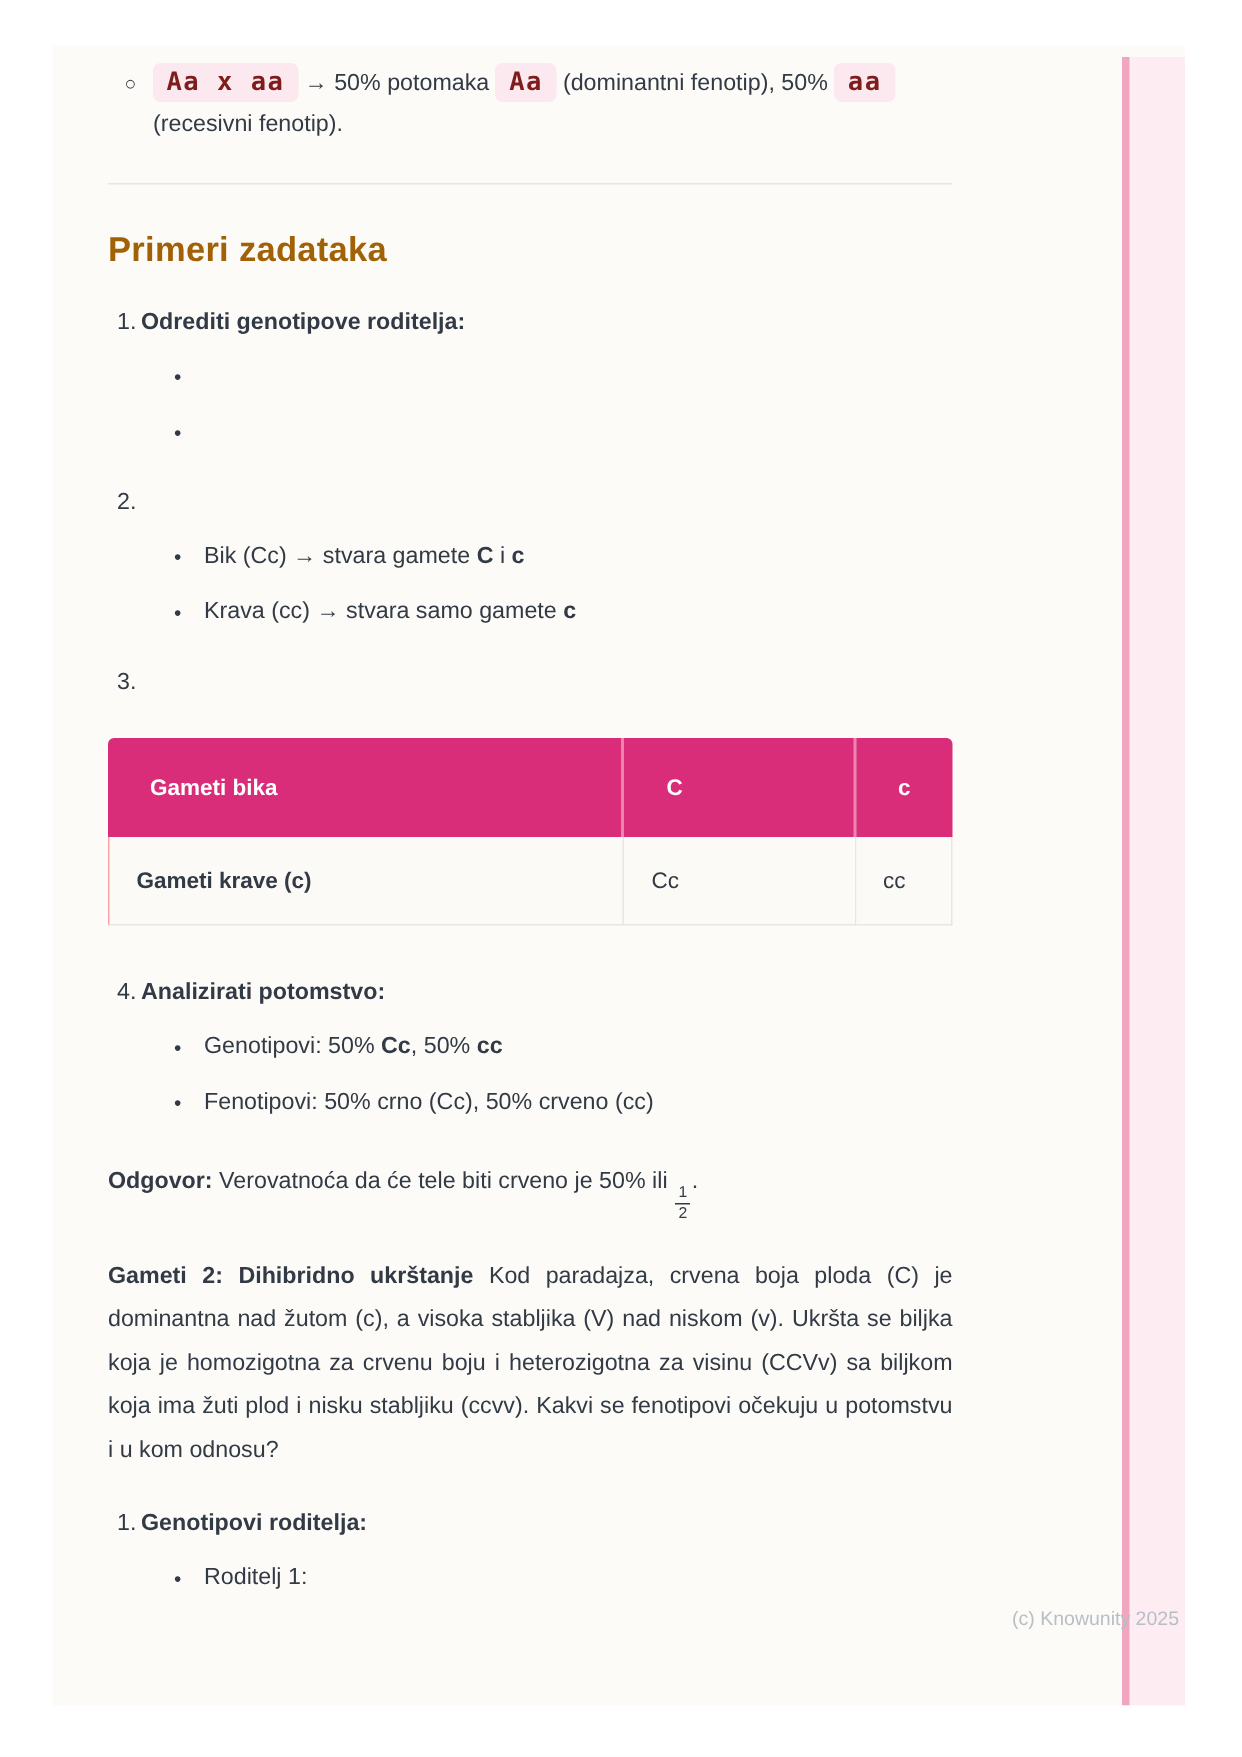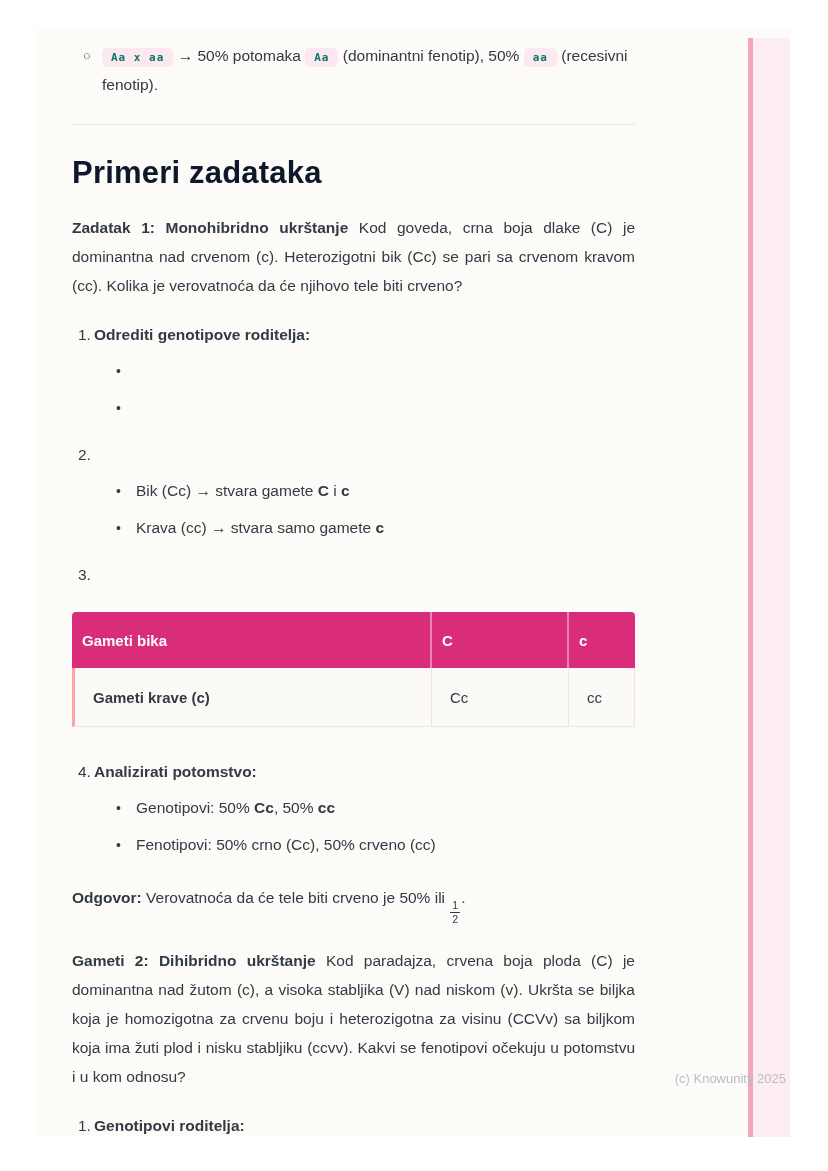--- a/index.html
+++ b/index.html
@@ -17,55 +17,55 @@
     background:#fdedf2;border-left:5px solid #f1a6c0;box-sizing:border-box;
   }
   .content{
     position:absolute;left:37px;top:0;width:563px;
   }
   
   .intro-row{display:flex;margin-top:12px;line-height:27px;font-size:15.5px;}
   .intro-marker{width:30px;text-align:center;flex:0 0 30px;font-size:13px;color:#323a45;}
   .intro-body{flex:1;}
   .code{
-    font-family:"DejaVu Sans Mono",monospace;font-size:11px;font-weight:bold;
-    color:#0f766e;background:#fce9f0;border-radius:5px;padding:3px 9px;
+    font-family:"DejaVu Sans Mono",monospace;font-size:17px;font-weight:bold;
+    color:#7f1d1d;background:#fce9f0;border-radius:5px;padding:3px 9px;
     letter-spacing:1px;white-space:nowrap;
   }
   .divider{border:none;border-top:1px solid #e8e4e0;margin:26px 0 0 0;}
   .section-heading{
-    margin:30px 0 16px 0;font-size:31px;font-weight:bold;color:#0f172a;letter-spacing:.2px;
+    margin:30px 0 16px 0;font-size:23px;font-weight:bold;color:#a16207;letter-spacing:.2px;
   }
   .para{
     margin:22px 0 0 0;font-size:15.5px;line-height:29px;text-align:justify;
   }
   .para strong{font-weight:bold;}
   
   .step{margin-top:24px;font-size:15.5px;}
   .step-title{display:flex;line-height:22px;}
   .step-num{flex:0 0 22px;text-align:left;padding-left:6px;box-sizing:border-box;}
   .step-title strong{font-weight:bold;}
   .bullet{display:flex;margin-top:13px;line-height:24px;}
   .bullet-marker{flex:0 0 20px;margin-left:44px;text-align:left;font-size:14px;}
   .bullet-body{flex:1;}
   strong{font-weight:bold;}
   
   .punnett{margin-top:26px;width:563px;border-collapse:separate;border-spacing:0;font-size:15px;}
   .punnett th{
     background:#d92d79;color:#ffffff;font-weight:bold;text-align:left;
-    padding:0 10px;height:56px;border-right:2px solid #eb85ae;
+    padding:0 28px;height:66px;border-right:2px solid #eb85ae;
   }
   .punnett th:first-child{border-top-left-radius:4px;width:338px;}
   .punnett th:nth-child(2){width:115px;}
   .punnett th:last-child{border-right:none;border-top-right-radius:4px;}
   .punnett td{
     background:#fcfaf7;padding:0 18px;height:58px;
     border-bottom:1px solid #eae6e2;border-right:1px solid #eae6e2;
   }
-  .punnett td:first-child{font-weight:bold;border-left:3px solid #fca5a5;}
+  .punnett td:first-child{font-weight:bold;border-left:1px solid #fca5a5;}
   
   .answer{margin-top:26px;font-size:15.5px;line-height:29px;}
   .frac{
     display:inline-flex;flex-direction:column;align-items:center;
     vertical-align:-6px;line-height:1;font-size:10.5px;margin:0 1px;
   }
   .frac .num{border-bottom:1px solid #323a45;padding:0 2px 1px 2px;}
   .frac .den{padding-top:1px;}
   .watermark{
     position:absolute;right:42px;top:1071px;font-size:13px;color:#b8bec5;z-index:5;
@@ -81,21 +81,20 @@
 
     <div class="intro-row">
       <span class="intro-marker">○</span>
       <span class="intro-body"><span class="code">Aa x aa</span> → 50% potomaka <span class="code">Aa</span> (dominantni fenotip), 50% <span class="code">aa</span> (recesivni fenotip).</span>
     </div>
 
     <hr class="divider">
 
     <h2 class="section-heading">Primeri zadataka</h2>
 
-    <p class="para"><strong>Zadatak 1: Monohibridno ukrštanje</strong> Kod goveda, crna boja dlake (C) je dominantna nad crvenom (c). Heterozigotni bik (Cc) se pari sa crvenom kravom (cc). Kolika je verovatnoća da će njihovo tele biti crveno?</p>
 
     <div class="step">
       <div class="step-title">
         <span class="step-num">1.</span>
         <strong>Odrediti genotipove roditelja:</strong>
       </div>
       <div class="bullet">
         <span class="bullet-marker">•</span>
       </div>
       <div class="bullet">

